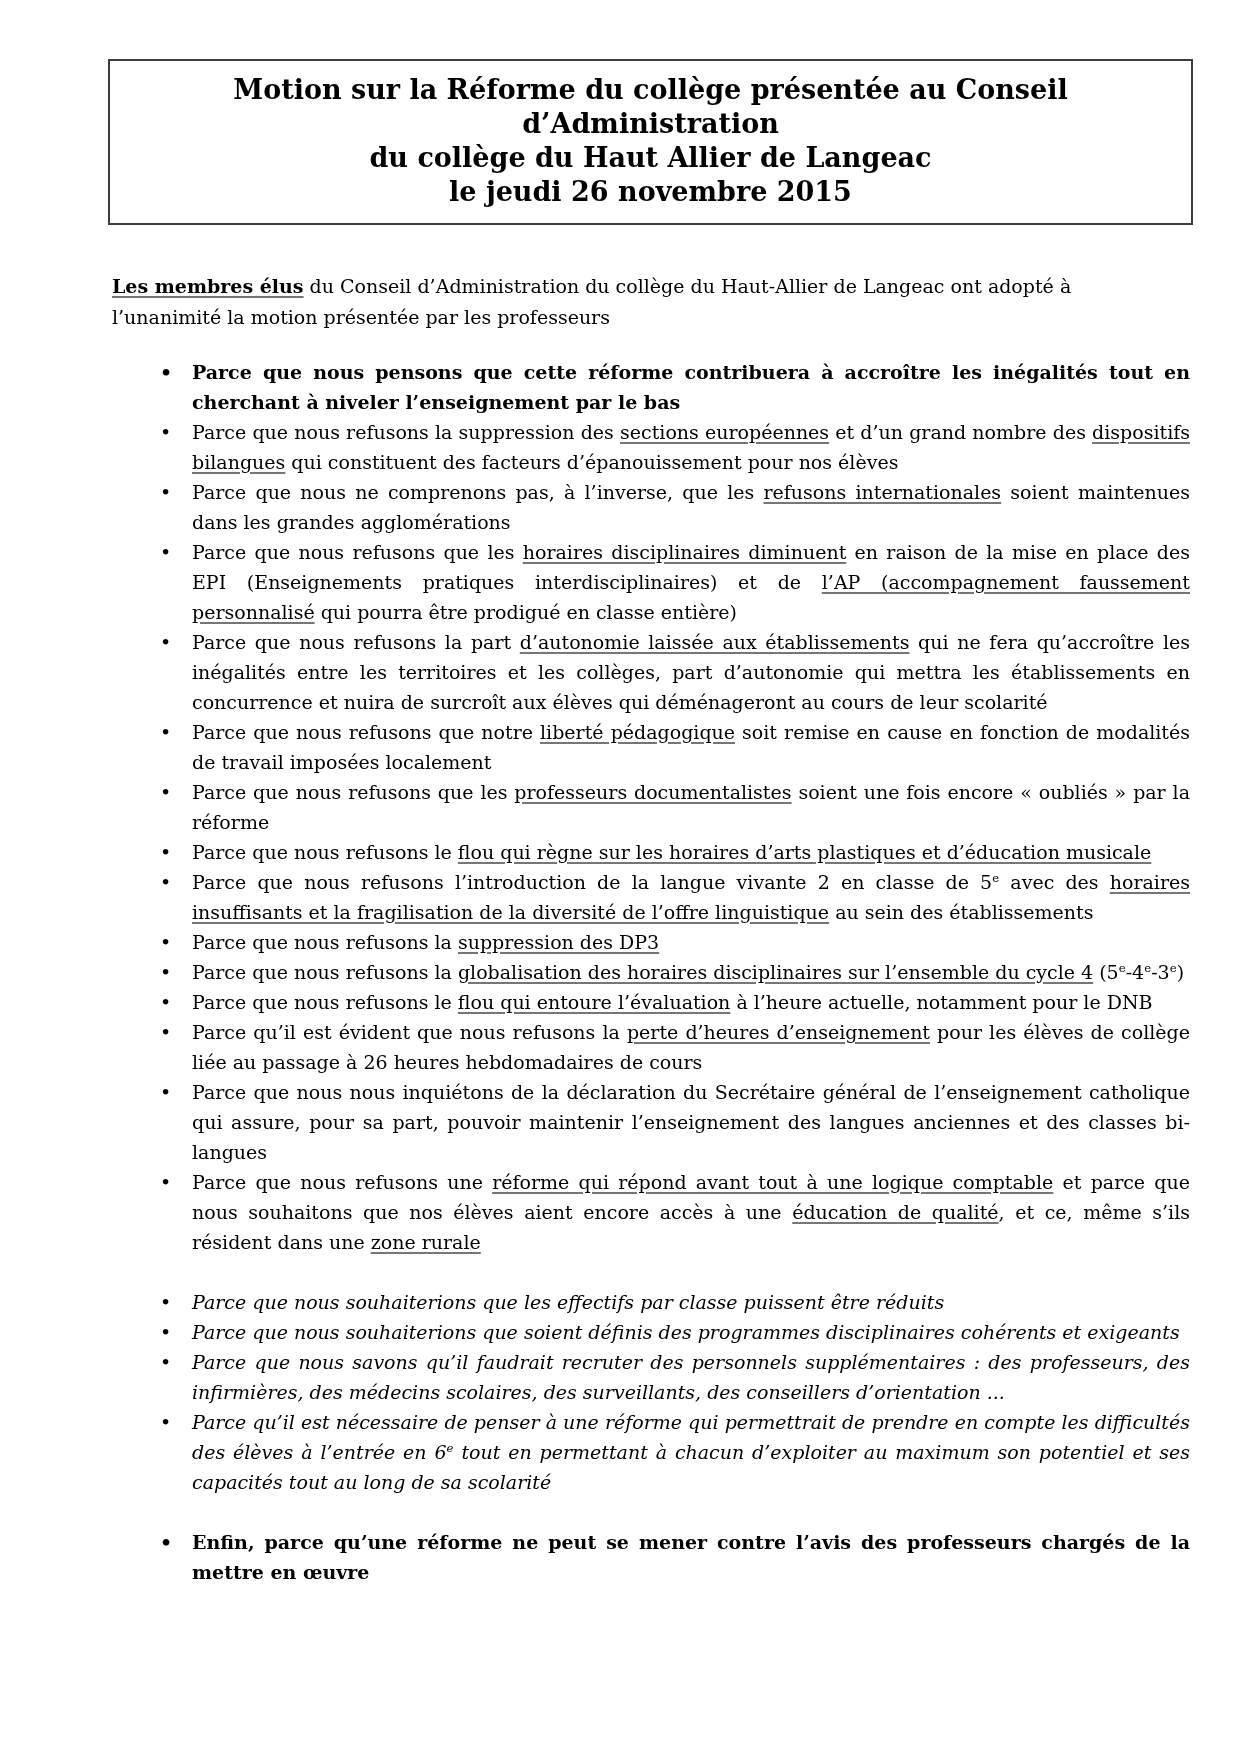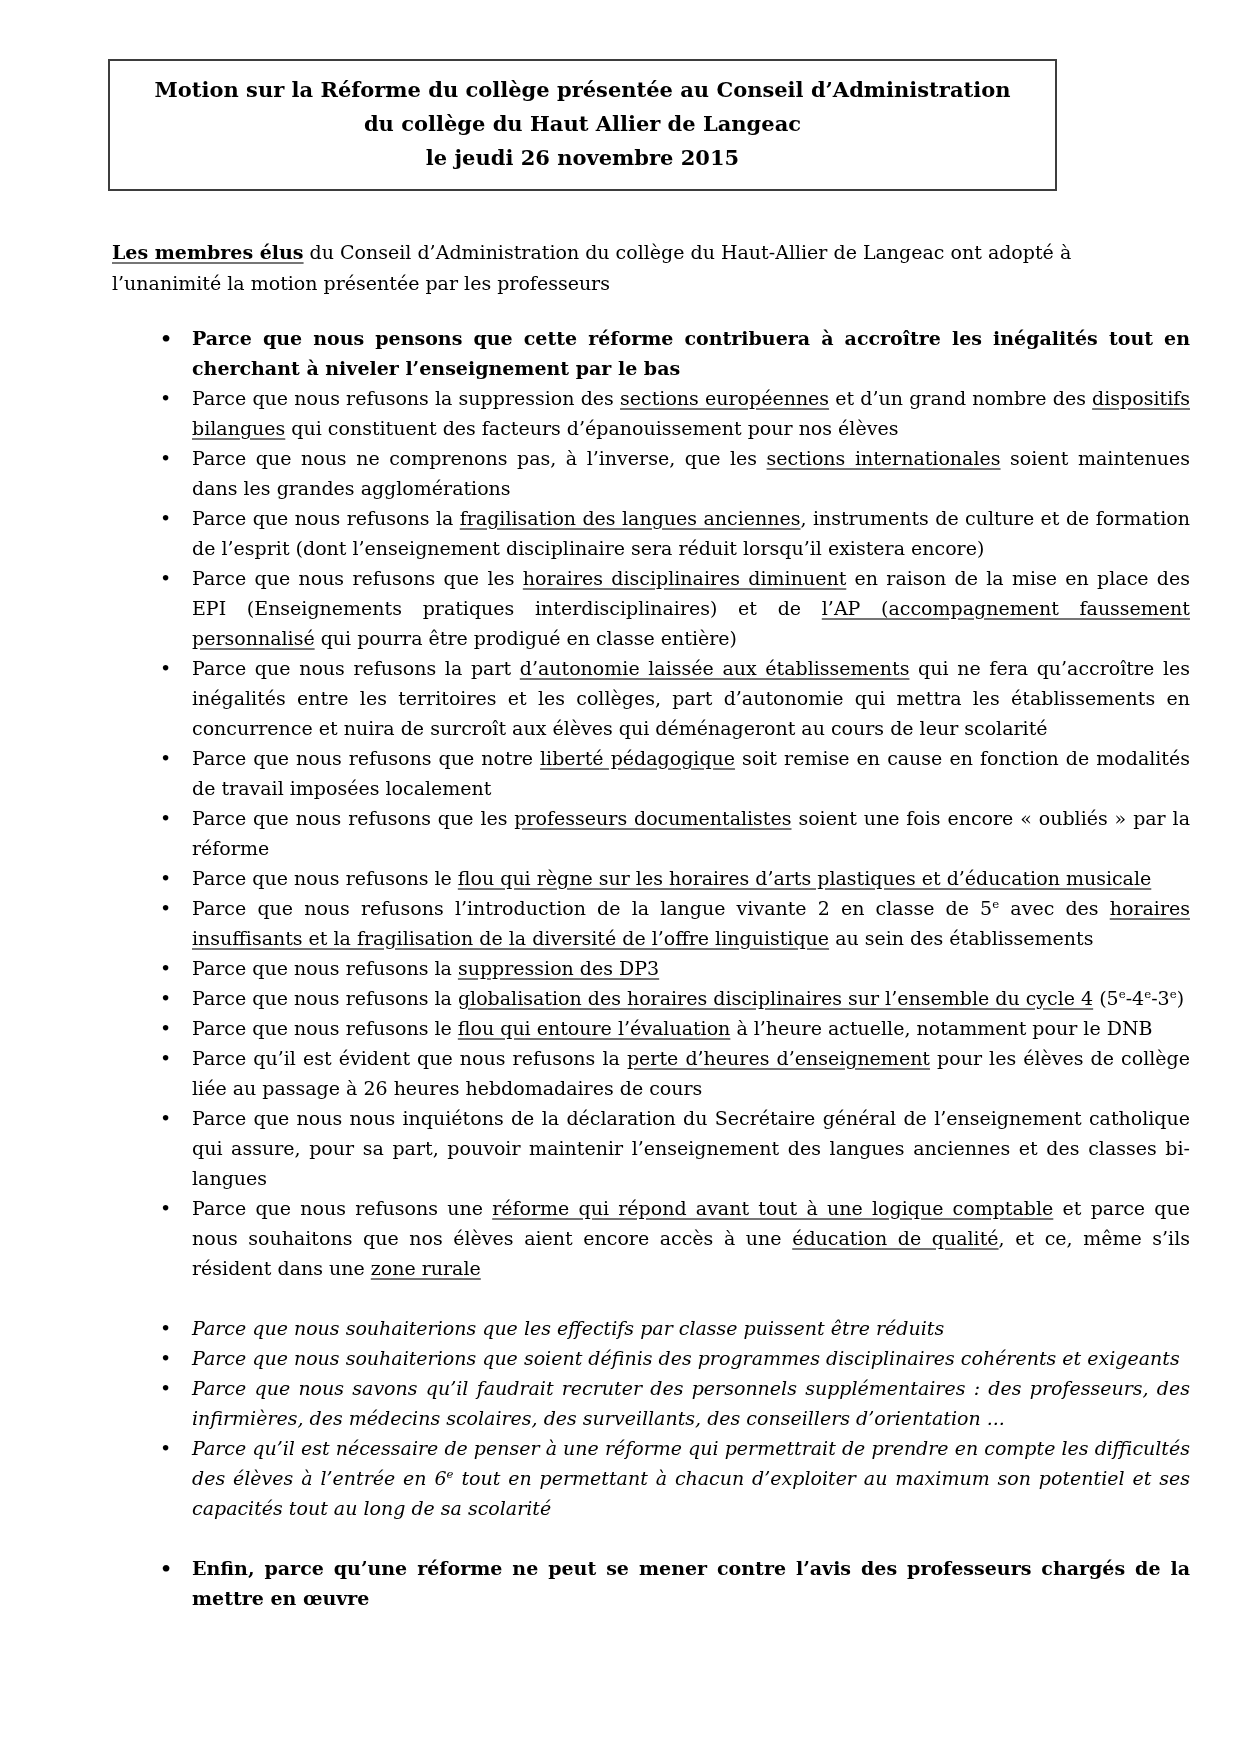--- a/index.html
+++ b/index.html
@@ -11,25 +11,25 @@
     overflow: hidden;
   }
   .page {
     box-sizing: border-box;
     width: 1240px; height: 1753px;
     padding: 59px 47px 0 108px;
   }
   .header-box {
     box-sizing: border-box;
     border: 2px solid #3d3d3d;
-    width: 949px;
+    width: 1085px;
     padding: 12px 10px 14px 10px;
     text-align: center;
     font-weight: bold;
-    font-size: 21px;
+    font-size: 27px;
     line-height: 34px;
   }
   .intro {
     margin: 46px 0 0 4px;
     width: 1070px;
     line-height: 31px;
     text-align: left;
   }
   .bullets {
     list-style: none;
@@ -72,22 +72,21 @@
     <div class="title-line">Motion sur la Réforme du collège présentée au Conseil d’Administration</div>
     <div class="title-line">du collège du Haut Allier de Langeac</div>
     <div class="title-line">le jeudi 26 novembre 2015</div>
   </div>
 
   <p class="intro"><span class="b u">Les membres élus</span><span> du Conseil d’Administration du collège du Haut-Allier de Langeac ont adopté à l’unanimité la motion présentée par les professeurs</span></p>
 
   <ul class="bullets main-reasons">
       <li class="b"><span>Parce que nous pensons que cette réforme contribuera à accroître les inégalités tout en cherchant à niveler l’enseignement par le bas</span></li>
       <li><span>Parce que nous refusons la suppression des </span><span class="u">sections européennes</span><span> et d’un grand nombre des </span><span class="u">dispositifs bilangues</span><span> qui constituent des facteurs d’épanouissement pour nos élèves</span></li>
-      <li><span>Parce que nous ne comprenons pas, à l’inverse, que les </span><span class="u">sections internationales</span><span> soient maintenues dans les grandes agglomérations</span></li>
-      <li><span>Parce que nous refusons la </span><span class="u">fragilisation des langues anciennes</span><span>, instruments de culture et de formation de l’esprit (dont l’enseignement disciplinaire sera réduit lorsqu’il existera encore)</span></li>
+      <li><span>Parce que nous ne comprenons pas, à l’inverse, que les </span><span class="u">refusons internationales</span><span> soient maintenues dans les grandes agglomérations</span></li>
       <li><span>Parce que nous refusons que les </span><span class="u">horaires disciplinaires diminuent</span><span> en raison de la mise en place des EPI (Enseignements pratiques interdisciplinaires) et de </span><span class="u">l’AP (accompagnement faussement personnalisé</span><span> qui pourra être prodigué en classe entière)</span></li>
       <li><span>Parce que nous refusons la part </span><span class="u">d’autonomie laissée aux établissements</span><span> qui ne fera qu’accroître les inégalités entre les territoires et les collèges, part d’autonomie qui mettra les établissements en concurrence et nuira de surcroît aux élèves qui déménageront au cours de leur scolarité</span></li>
       <li><span>Parce que nous refusons que notre </span><span class="u">liberté pédagogique</span><span> soit remise en cause en fonction de modalités de travail imposées localement</span></li>
       <li><span>Parce que nous refusons que les </span><span class="u">professeurs documentalistes</span><span> soient une fois encore « oubliés » par la réforme</span></li>
       <li><span>Parce que nous refusons le </span><span class="u">flou qui règne sur les horaires d’arts plastiques et d’éducation musicale</span></li>
       <li><span>Parce que nous refusons l’introduction de la langue vivante 2 en classe de 5</span><sup>e</sup><span> avec des </span><span class="u">horaires insuffisants et la fragilisation de la diversité de l’offre linguistique</span><span> au sein des établissements</span></li>
       <li><span>Parce que nous refusons la </span><span class="u">suppression des DP3</span></li>
       <li><span>Parce que nous refusons la </span><span class="u">globalisation des horaires disciplinaires sur l’ensemble du cycle 4</span><span> (5</span><sup>e</sup><span>-4</span><sup>e</sup><span>-3</span><sup>e</sup><span>)</span></li>
       <li><span>Parce que nous refusons le </span><span class="u">flou qui entoure l’évaluation</span><span> à l’heure actuelle, notamment pour le DNB</span></li>
       <li><span>Parce qu’il est évident que nous refusons la </span><span class="u">perte d’heures d’enseignement</span><span> pour les élèves de collège liée au passage à 26 heures hebdomadaires de cours</span></li>

